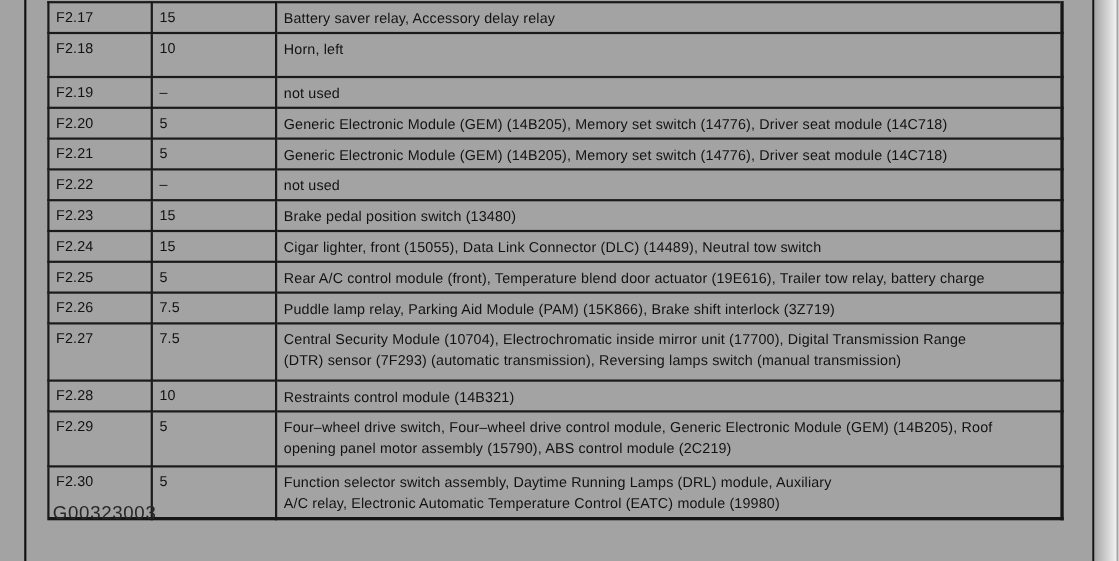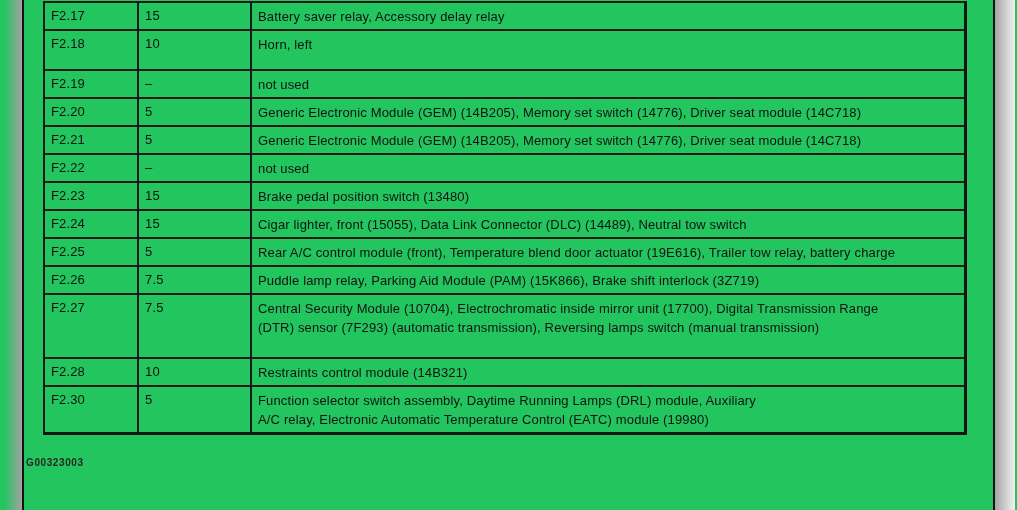--- a/index.html
+++ b/index.html
@@ -5,21 +5,21 @@
   html, body {
     margin: 0;
     padding: 0;
     background: #ffffff;
     font-family: "Liberation Sans", "DejaVu Sans", sans-serif;
   }
   .canvas {
     position: relative;
     width: 1017px;
     height: 510px;
-    background: #22c55e;
+    background: #a3a3a3;
     overflow: hidden;
   }
   
   .frame-line {
     position: absolute;
     top: 0;
     width: 2px;
     height: 510px;
     background: #131313;
   }
@@ -63,26 +63,25 @@
   td.cell-fuse { padding-left: 7px; }
   td.cell-amps { padding-left: 15px; }
   td.cell-desc { padding-left: 15px; }
   .desc-line {
     white-space: nowrap;
     line-height: 21px;
     margin-top: -2px;
   }
   .figure-id {
     position: absolute;
-    left: 26px;
+    left: 48px;
     top: 457px;
-    font-size: 10px;
+    font-size: 17px;
     letter-spacing: 0.6px;
     color: #262626;
-    font-weight: bold;
   }
 </style>
 </head>
 <body>
 
 <div class="canvas">
   <div class="shadow-left"></div>
   <div class="frame-line left"></div>
   <div class="frame-line right"></div>
   <div class="shadow-right"></div>
@@ -157,35 +156,43 @@
             <div class="desc-line">Rear A/C control module (front), Temperature blend door actuator (19E616), Trailer  tow relay, battery charge</div>
           </td>
         </tr>
         <tr style="height: 27px;">
           <td class="cell-fuse">F2.26</td>
           <td class="cell-amps">7.5</td>
           <td class="cell-desc">
             <div class="desc-line">Puddle lamp relay, Parking Aid Module (PAM) (15K866), Brake shift interlock (3Z719)</div>
           </td>
         </tr>
-        <tr style="height: 64px;">
+        <tr style="height: 52px;">
           <td class="cell-fuse">F2.27</td>
           <td class="cell-amps">7.5</td>
           <td class="cell-desc">
             <div class="desc-line">Central Security Module (10704), Electrochromatic inside mirror unit (17700), Digital  Transmission Range</div>
             <div class="desc-line">(DTR) sensor (7F293) (automatic transmission), Reversing  lamps switch (manual transmission)</div>
           </td>
         </tr>
         <tr style="height: 27px;">
           <td class="cell-fuse">F2.28</td>
           <td class="cell-amps">10</td>
           <td class="cell-desc">
             <div class="desc-line">Restraints control module (14B321)</div>
           </td>
         </tr>
+        <tr style="height: 50px;">
+          <td class="cell-fuse">F2.29</td>
+          <td class="cell-amps">5</td>
+          <td class="cell-desc">
+            <div class="desc-line">Four–wheel drive switch, Four–wheel drive control module, Generic Electronic Module (GEM) (14B205), Roof</div>
+            <div class="desc-line">opening panel motor assembly (15790), ABS control  module (2C219)</div>
+          </td>
+        </tr>
         <tr style="height: 43px;">
           <td class="cell-fuse">F2.30</td>
           <td class="cell-amps">5</td>
           <td class="cell-desc">
             <div class="desc-line">Function selector switch assembly, Daytime Running Lamps (DRL) module, Auxiliary</div>
             <div class="desc-line">A/C relay, Electronic Automatic Temperature Control (EATC) module (19980)</div>
           </td>
         </tr>
       </tbody>
   </table>

